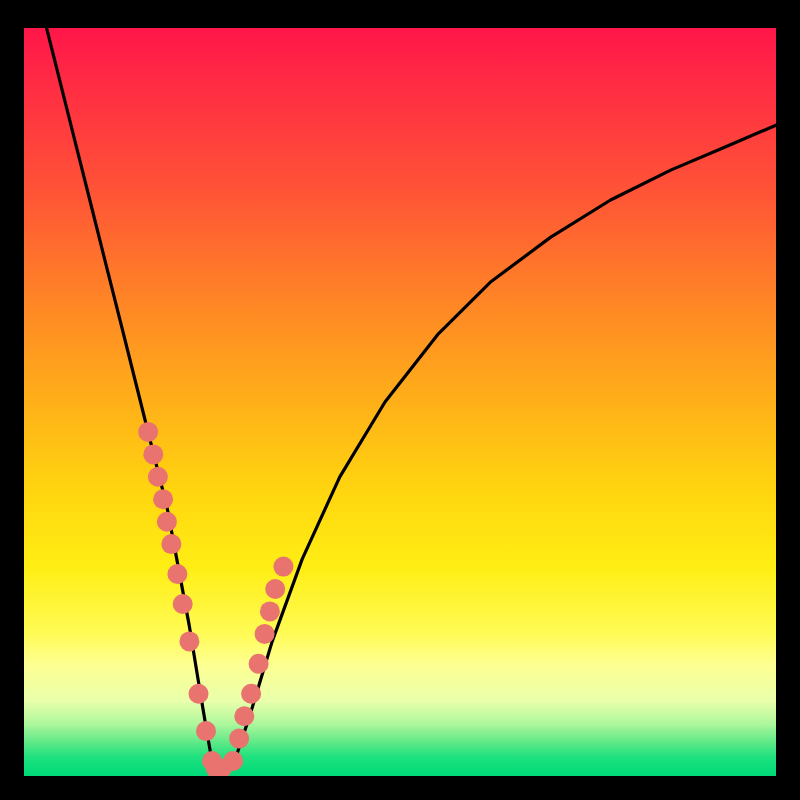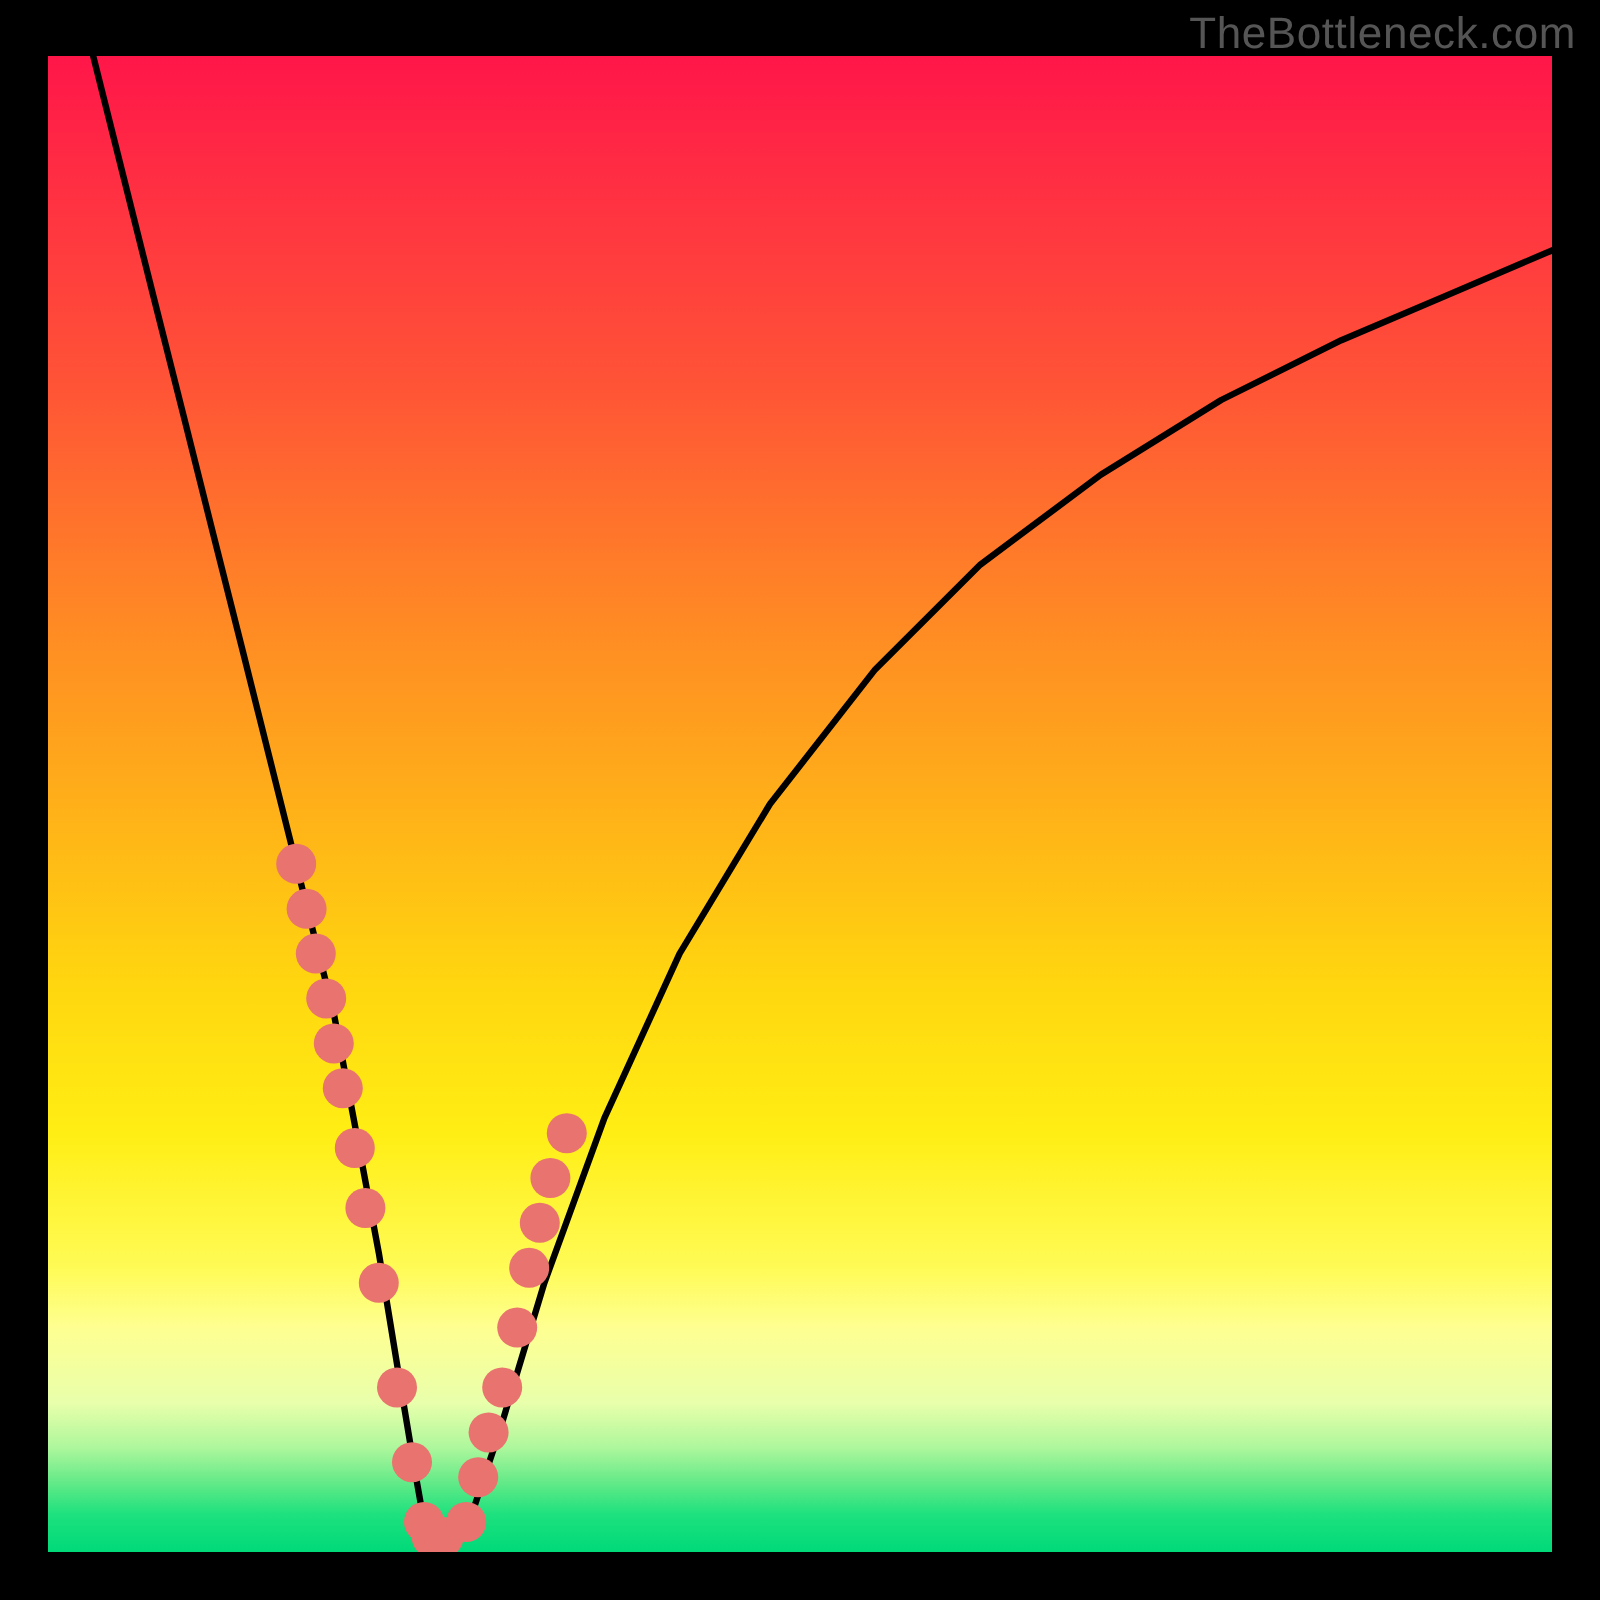--- a/index.html
+++ b/index.html
@@ -61,21 +61,20 @@
   }
   .dot {
     fill: #e9736e;
     stroke: none;
   }
 </style>
 </head>
 <body>
 
 <div class="frame">
-  <div class="watermark">TheBottleneck.com</div>
 
   <div class="plot">
     <svg class="curve" viewBox="0 0 752 748" preserveAspectRatio="none">
       <path id="curve-path" fill="none" stroke="#000" stroke-width="3.2" stroke-linejoin="round" stroke-linecap="round" d="M22.6 0.0 L37.6 59.8 L52.6 119.7 L67.7 179.5 L82.7 239.4 L97.8 299.2 L112.8 359.0 L127.8 418.9 L142.9 478.7 L154.2 538.6 L165.4 598.4 L175.2 658.2 L182.7 703.1 L188.0 733.0 L194.0 748.0 L200.0 748.0 L210.6 733.0 L225.6 688.2 L248.2 613.4 L278.2 531.1 L315.8 448.8 L361.0 374.0 L413.6 306.7 L466.2 254.3 L526.4 209.4 L586.6 172.0 L646.7 142.1 L699.4 119.7 L752.0 97.2"></path>
       <g id="markers-group">
           <circle cx="124.1" cy="403.9" r="10" class="dot"></circle>
           <circle cx="129.3" cy="426.4" r="10" class="dot"></circle>
           <circle cx="133.9" cy="448.8" r="10" class="dot"></circle>
           <circle cx="139.1" cy="471.2" r="10" class="dot"></circle>
           <circle cx="142.9" cy="493.7" r="10" class="dot"></circle>

